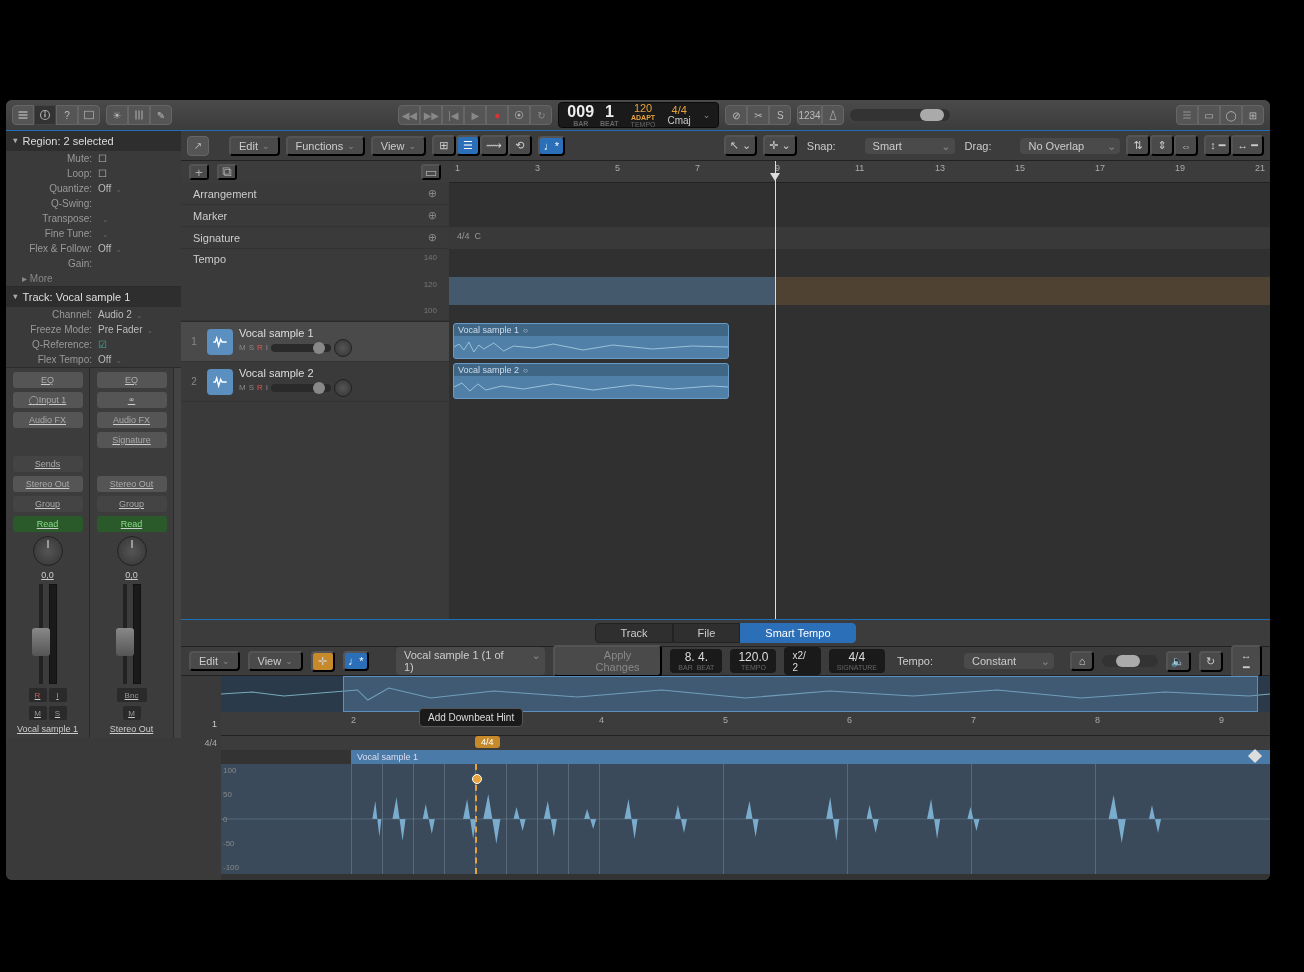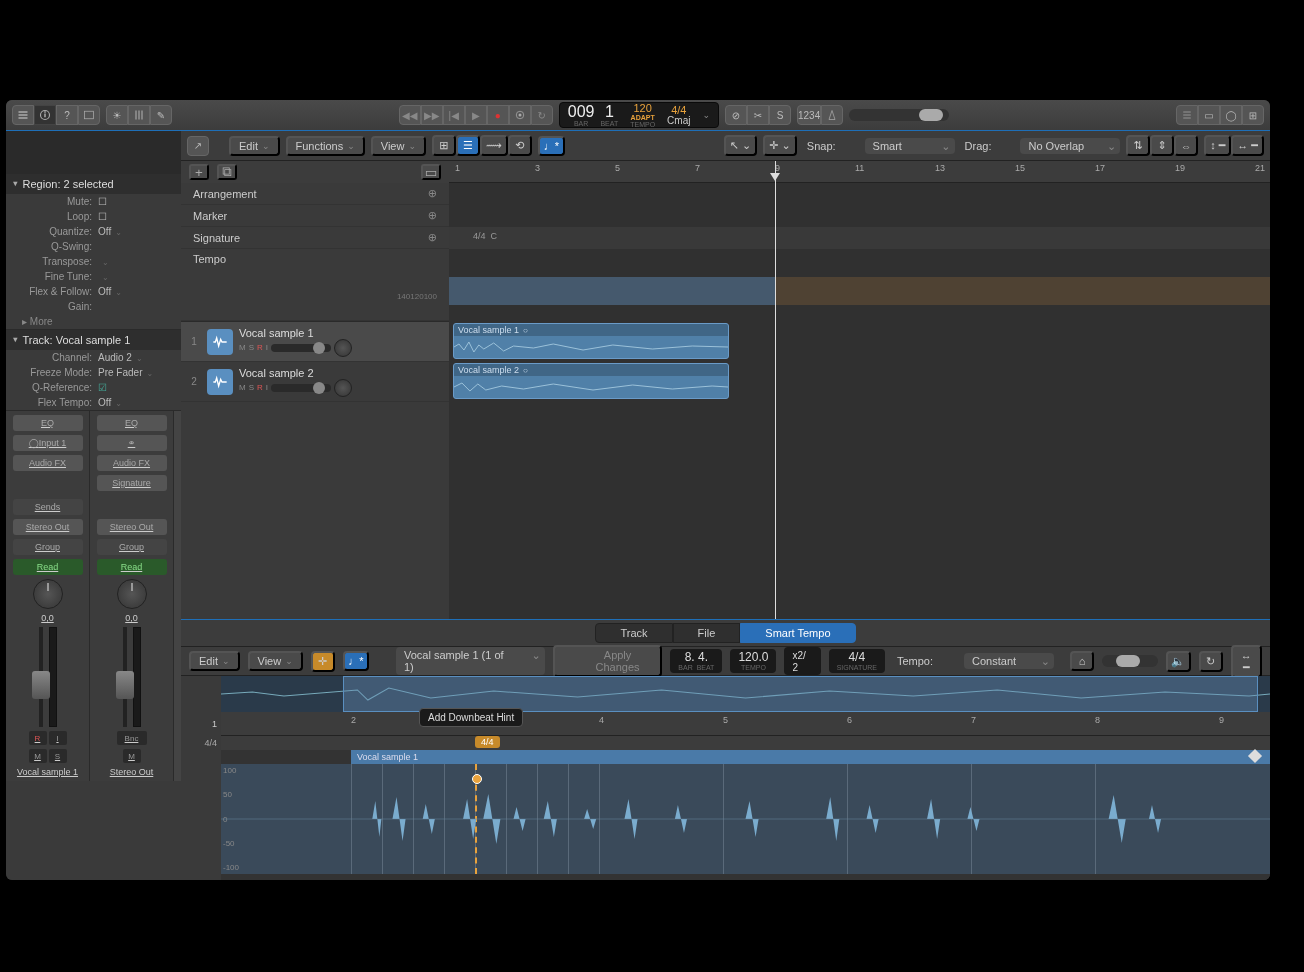--- a/index.html
+++ b/index.html
@@ -9,35 +9,35 @@
 
 .toolbar { height: 30px; background: linear-gradient(#4a4a4a,#3c3c3c); display: flex; align-items: center; padding: 0 6px; gap: 6px; }
 .tbtn { height: 20px; min-width: 22px; background: #555; border: 1px solid #666; border-radius: 4px; display: inline-flex; align-items: center; justify-content: center; color: #bbb; font-size: 10px; cursor: pointer; }
 .tbtn.dark { background: #333; border-color: #444; }
 .tbtn svg { width: 12px; height: 12px; fill: #aaa; }
 .btn-group { display: flex; }
 .btn-group .tbtn { border-radius: 0; }
 .btn-group .tbtn:first-child { border-radius: 4px 0 0 4px; }
 .btn-group .tbtn:last-child { border-radius: 0 4px 4px 0; }
 .lcd { height: 26px; background: #1a1a1a; border: 1px solid #0a0a0a; border-radius: 4px; display: flex; align-items: center; padding: 0 8px; gap: 12px; color: #eee; }
-.lcd .big { font-size: 16px; font-weight: 400; display: flex; align-items: baseline; gap: 6px; }
+.lcd .big { font-size: 16px; font-weight: 700; display: flex; align-items: baseline; gap: 6px; }
 .lcd .lbl { font-size: 7px; color: #666; text-transform: uppercase; }
 .lcd .stack { display: flex; flex-direction: column; align-items: center; line-height: 1; }
 .lcd .tempo { color: #e8a23c; font-size: 11px; }
 .lcd .sig { color: #e8a23c; font-size: 11px; }
 .lcd .adapt { color: #e8a23c; font-size: 7px; font-weight: bold; }
 .zoom-slider { width: 100px; height: 12px; background: #333; border-radius: 6px; position: relative; }
 .zoom-slider .thumb { position: absolute; right: 6px; top: 0; width: 24px; height: 12px; background: #aaa; border-radius: 6px; }
 .record { color: #d33; }
 .play-sym { color: #888; }
 .spacer { flex: 1; }
 
 
 .main { display: flex; height: 490px; border-top: 1px solid #1e6fb8; border-bottom: 1px solid #1e6fb8; }
-.inspector { width: 175px; background: #3a3a3a; display: flex; flex-direction: column; margin-top: 43px; }
+.inspector { width: 175px; background: #3a3a3a; display: flex; flex-direction: column; }
 .insp-section { border-bottom: 1px solid #2a2a2a; }
 .insp-header { background: #2e2e2e; padding: 4px 8px; font-size: 11px; font-weight: 500; color: #ddd; display: flex; align-items: center; gap: 4px; }
 .insp-row { display: flex; justify-content: space-between; align-items: center; padding: 2px 16px; font-size: 10px; color: #999; }
 .insp-row .label { text-align: right; flex: 0 0 70px; }
 .insp-row .val { color: #bbb; flex: 1; text-align: left; padding-left: 6px; }
 .insp-row .dd::after { content: "⌄"; color: #666; margin-left: 4px; font-size: 8px; }
 .icon-box { width: 26px; height: 26px; background: #3395d6; border-radius: 4px; display: flex; align-items: center; justify-content: center; }
 .icon-box svg { width: 18px; height: 18px; fill: #fff; }
 
 
@@ -64,21 +64,21 @@
 .ttlabel { font-size: 11px; color: #ccc; margin: 0 4px; }
 .ttselect { background: #4a4a4a; border-radius: 4px; padding: 2px 36px 2px 8px; font-size: 11px; color: #ccc; position: relative; min-width: 90px; margin-left: 19px; }
 .ttselect::after { content: "⌄"; position: absolute; right: 4px; top: 2px; color: #888; }
 
 .track-content { flex: 1; display: flex; }
 .track-headers { width: 268px; background: #3a3a3a; }
 .global-rows { border-bottom: 1px solid #2a2a2a; }
 .global-row { height: 22px; display: flex; align-items: center; padding: 0 12px; font-size: 11px; color: #ccc; border-bottom: 1px solid #333; }
 .global-row .plus { margin-left: auto; color: #888; }
 .global-row.tempo-row { height: 72px; align-items: flex-start; padding-top: 4px;}
-.tempo-scale { margin-left: auto; display: flex; flex-direction: row; justify-content: space-between; height: 62px; font-size: 8px; color: #777; text-align: right; margin-top: 39px; }
+.tempo-scale { margin-left: auto; display: flex; flex-direction: column; justify-content: space-between; height: 62px; font-size: 8px; color: #777; text-align: right; }
 
 .track-row { height: 40px; display: flex; align-items: center; gap: 6px; padding: 0 6px; border-bottom: 1px solid #333; }
 .track-row.sel { background: #4a4a4a; }
 .tnum { width: 14px; text-align: center; color: #888; font-size: 10px; }
 .ticon { width: 26px; height: 26px; background: #5a8fc0; border-radius: 4px; display: flex; align-items: center; justify-content: center; }
 .ticon svg { width:16px; height:16px; fill:#fff; }
 .tinfo { flex: 1; }
 .tname { font-size: 11px; color: #ddd; }
 .tctrls { display: flex; gap: 3px; align-items: center; }
 .tctrls span { font-size: 8px; color: #888; }
@@ -87,21 +87,21 @@
 .minivol::after { content:""; position:absolute; right:6px; top:-2px; width:12px; height:12px; background:#888; border-radius:50%; }
 .miniknob { width:18px; height:18px; border-radius:50%; background:radial-gradient(#555,#333); border:1px solid #222; }
 
 .timeline { flex: 1; background: #303030; position: relative; overflow: hidden; }
 .ruler { height: 22px; background: #3c3c3c; border-bottom: 1px solid #222; position: relative; }
 .ruler .tick { position: absolute; top: 2px; font-size: 9px; color: #aaa; }
 .playhead { position: absolute; top: 0; bottom: 0; width: 1px; background: #ddd; left: 326px; }
 .playhead::before { content:""; position:absolute; top:12px; left:-5px; width:0; height:0; border-left:5px solid transparent; border-right:5px solid transparent; border-top:8px solid #ddd; }
 .grow-arr { height:22px; position:relative; }
 .grow-sig { height:22px; background:#393939; position:relative; font-size:9px; color:#999; }
-.grow-sig .sigtext { position:absolute; left:24px; top:4px; }
+.grow-sig .sigtext { position:absolute; left:8px; top:4px; }
 .grow-tempo { height:72px; position:relative; }
 .tempo-region { position:absolute; left:0; top:28px; width:326px; height:28px; background: rgba(90,130,170,0.5); }
 .tempo-region2 { position:absolute; left:326px; top:28px; right:0; height:28px; background: rgba(170,120,60,0.25); }
 
 .region-row { height:40px; position:relative; }
 .audio-region { position:absolute; left:4px; top:2px; height:36px; background:#5080a8; border:1px solid #6a9bc8; border-radius:3px; width:276px; overflow:hidden; }
 .audio-region .rtitle { font-size:9px; color:#cde; padding:1px 4px; background:rgba(0,0,0,0.2); display:flex; align-items:center; gap:4px; }
 .audio-region .rtitle::after { content:"○"; font-size:8px; }
 .audio-region .wave { height:22px; position:relative; opacity:0.7; }
 .wave svg { width:100%; height:100%; }

